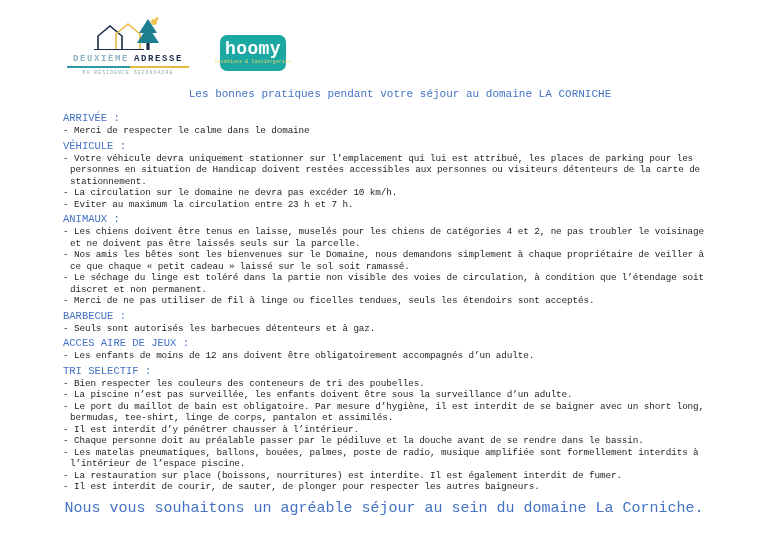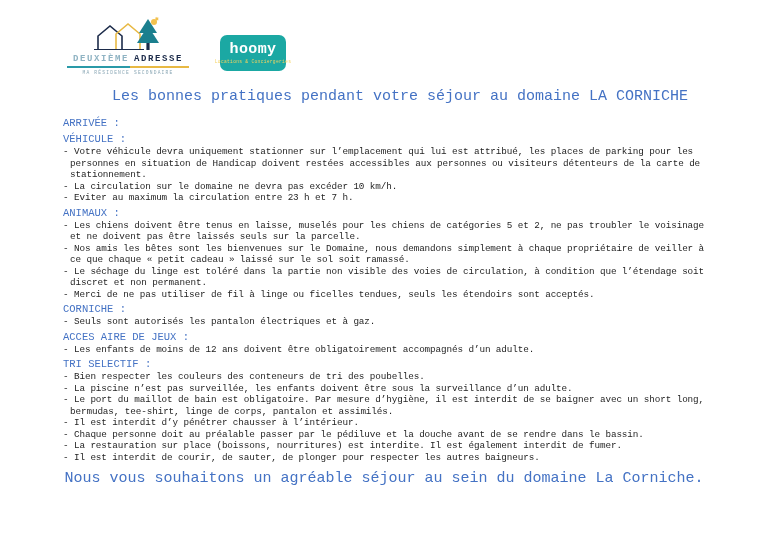--- a/index.html
+++ b/index.html
@@ -12,23 +12,23 @@
   .logo-da { width:132px; display:flex; flex-direction:column; align-items:center; }
   .logo-da svg { display:block; }
   .da-text { font-size:9px; letter-spacing:1.6px; white-space:nowrap; margin-top:1px; font-weight:bold; }
   .da-deuxieme { color:#8fb3c3; }
   .da-adresse { color:#1c2b4a; margin-left:5px; }
   .da-line { width:122px; height:2px; margin-top:2px;
     background:linear-gradient(to right,#2a9aa8 0 52%, #e8b944 52% 100%); }
   .da-tagline { font-size:4.6px; letter-spacing:1.2px; color:#8aa7b5; margin-top:2px; white-space:nowrap; }
   .logo-hoomy { margin-left:26px; margin-top:20px; width:66px; height:36px; background:#1ba8a3;
     border-radius:7px; display:flex; flex-direction:column; align-items:center; justify-content:center; }
-  .hoomy-name { color:#ffffff; font-weight:bold; font-size:15px; line-height:15px; letter-spacing:0.4px; }
+  .hoomy-name { color:#ffffff; font-weight:bold; font-size:18px; line-height:15px; letter-spacing:0.4px; }
   .hoomy-tagline { color:#f4d35e; font-size:4.6px; margin-top:1.5px; letter-spacing:0.3px; white-space:nowrap; }
-  .title { text-align:center; color:#4472c4; font-size:15px; font-weight:400; margin-top:12px;padding-left:32px; }
+  .title { text-align:center; color:#4472c4; font-size:11px; font-weight:400; margin-top:12px;padding-left:32px; }
   .content { padding:9px 60px 0 63px; }
   .section-heading { color:#4472c4; font-size:10.5px; font-weight:400; line-height:14px; margin-top:2px; }
   .item { font-size:9.3px; line-height:11.5px; letter-spacing:-0.1px;
     padding-left:7px; text-indent:-7px; color:#1f1f1f; }
   .footer { text-align:center; color:#4472c4; font-size:15px; margin-top:7px; }
 </style>
 </head>
 <body>
 
 <div class="page">
@@ -61,60 +61,62 @@
     </div>
 
   </div>
 
   <h1 class="title">Les bonnes pratiques pendant votre séjour au domaine LA CORNICHE</h1>
 
   <div class="content">
 
     <section>
       <h2 class="section-heading">ARRIVÉE :</h2>
+      <p class="item">- Merci de respecter le calme dans le domaine</p>
     </section>
 
     <section>
       <h2 class="section-heading">VÉHICULE :</h2>
       <p class="item">- Votre véhicule devra uniquement stationner sur l’emplacement qui lui est attribué, les places de parking pour les personnes en situation de Handicap doivent restées accessibles aux personnes ou visiteurs détenteurs de la carte de stationnement.</p>
       <p class="item">- La circulation sur le domaine ne devra pas excéder 10 km/h.</p>
       <p class="item">- Eviter au maximum la circulation entre 23 h et 7 h.</p>
     </section>
 
     <section>
       <h2 class="section-heading">ANIMAUX :</h2>
-      <p class="item">- Les chiens doivent être tenus en laisse, muselés pour les chiens de catégories 5 et 2, ne pas troubler le voisinage et ne doivent pas être laissés seuls sur la parcelle.</p>
+      <p class="item">- Les chiens doivent être tenus en laisse, muselés pour les chiens de catégories 4 et 2, ne pas troubler le voisinage et ne doivent pas être laissés seuls sur la parcelle.</p>
       <p class="item">- Nos amis les bêtes sont les bienvenues sur le Domaine, nous demandons simplement à chaque propriétaire de veiller à ce que chaque « petit cadeau » laissé sur le sol soit ramassé.</p>
     </section>
 
     <section>
       <p class="item">- Le séchage du linge est toléré dans la partie non visible des voies de circulation, à condition que l’étendage soit discret et non permanent.</p>
       <p class="item">- Merci de ne pas utiliser de fil à linge ou ficelles tendues, seuls les étendoirs sont acceptés.</p>
     </section>
 
     <section>
-      <h2 class="section-heading">CORNICHE :</h2>
-      <p class="item">- Seuls sont autorisés les pantalon électriques et à gaz.</p>
+      <h2 class="section-heading">BARBECUE :</h2>
+      <p class="item">- Seuls sont autorisés les barbecues détenteurs et à gaz.</p>
     </section>
 
     <section>
       <h2 class="section-heading">ACCES AIRE DE JEUX :</h2>
       <p class="item">- Les enfants de moins de 12 ans doivent être obligatoirement accompagnés d’un adulte.</p>
     </section>
 
     <section>
       <h2 class="section-heading">TRI SELECTIF :</h2>
       <p class="item">- Bien respecter les couleurs des conteneurs de tri des poubelles.</p>
     </section>
 
     <section>
       <p class="item">- La piscine n’est pas surveillée, les enfants doivent être sous la surveillance d’un adulte.</p>
       <p class="item">- Le port du maillot de bain est obligatoire. Par mesure d’hygiène, il est interdit de se baigner avec un short long, bermudas, tee-shirt, linge de corps, pantalon et assimilés.</p>
       <p class="item">- Il est interdit d’y pénétrer chausser à l’intérieur.</p>
       <p class="item">- Chaque personne doit au préalable passer par le pédiluve et la douche avant de se rendre dans le bassin.</p>
+      <p class="item">- Les matelas pneumatiques, ballons, bouées, palmes, poste de radio, musique amplifiée sont formellement interdits à l’intérieur de l’espace piscine.</p>
       <p class="item">- La restauration sur place (boissons, nourritures) est interdite. Il est également interdit de fumer.</p>
       <p class="item">- Il est interdit de courir, de sauter, de plonger pour respecter les autres baigneurs.</p>
     </section>
 
   </div>
 
   <div class="footer">Nous vous souhaitons un agréable séjour au sein du domaine La Corniche.</div>
 
 </div>
 

